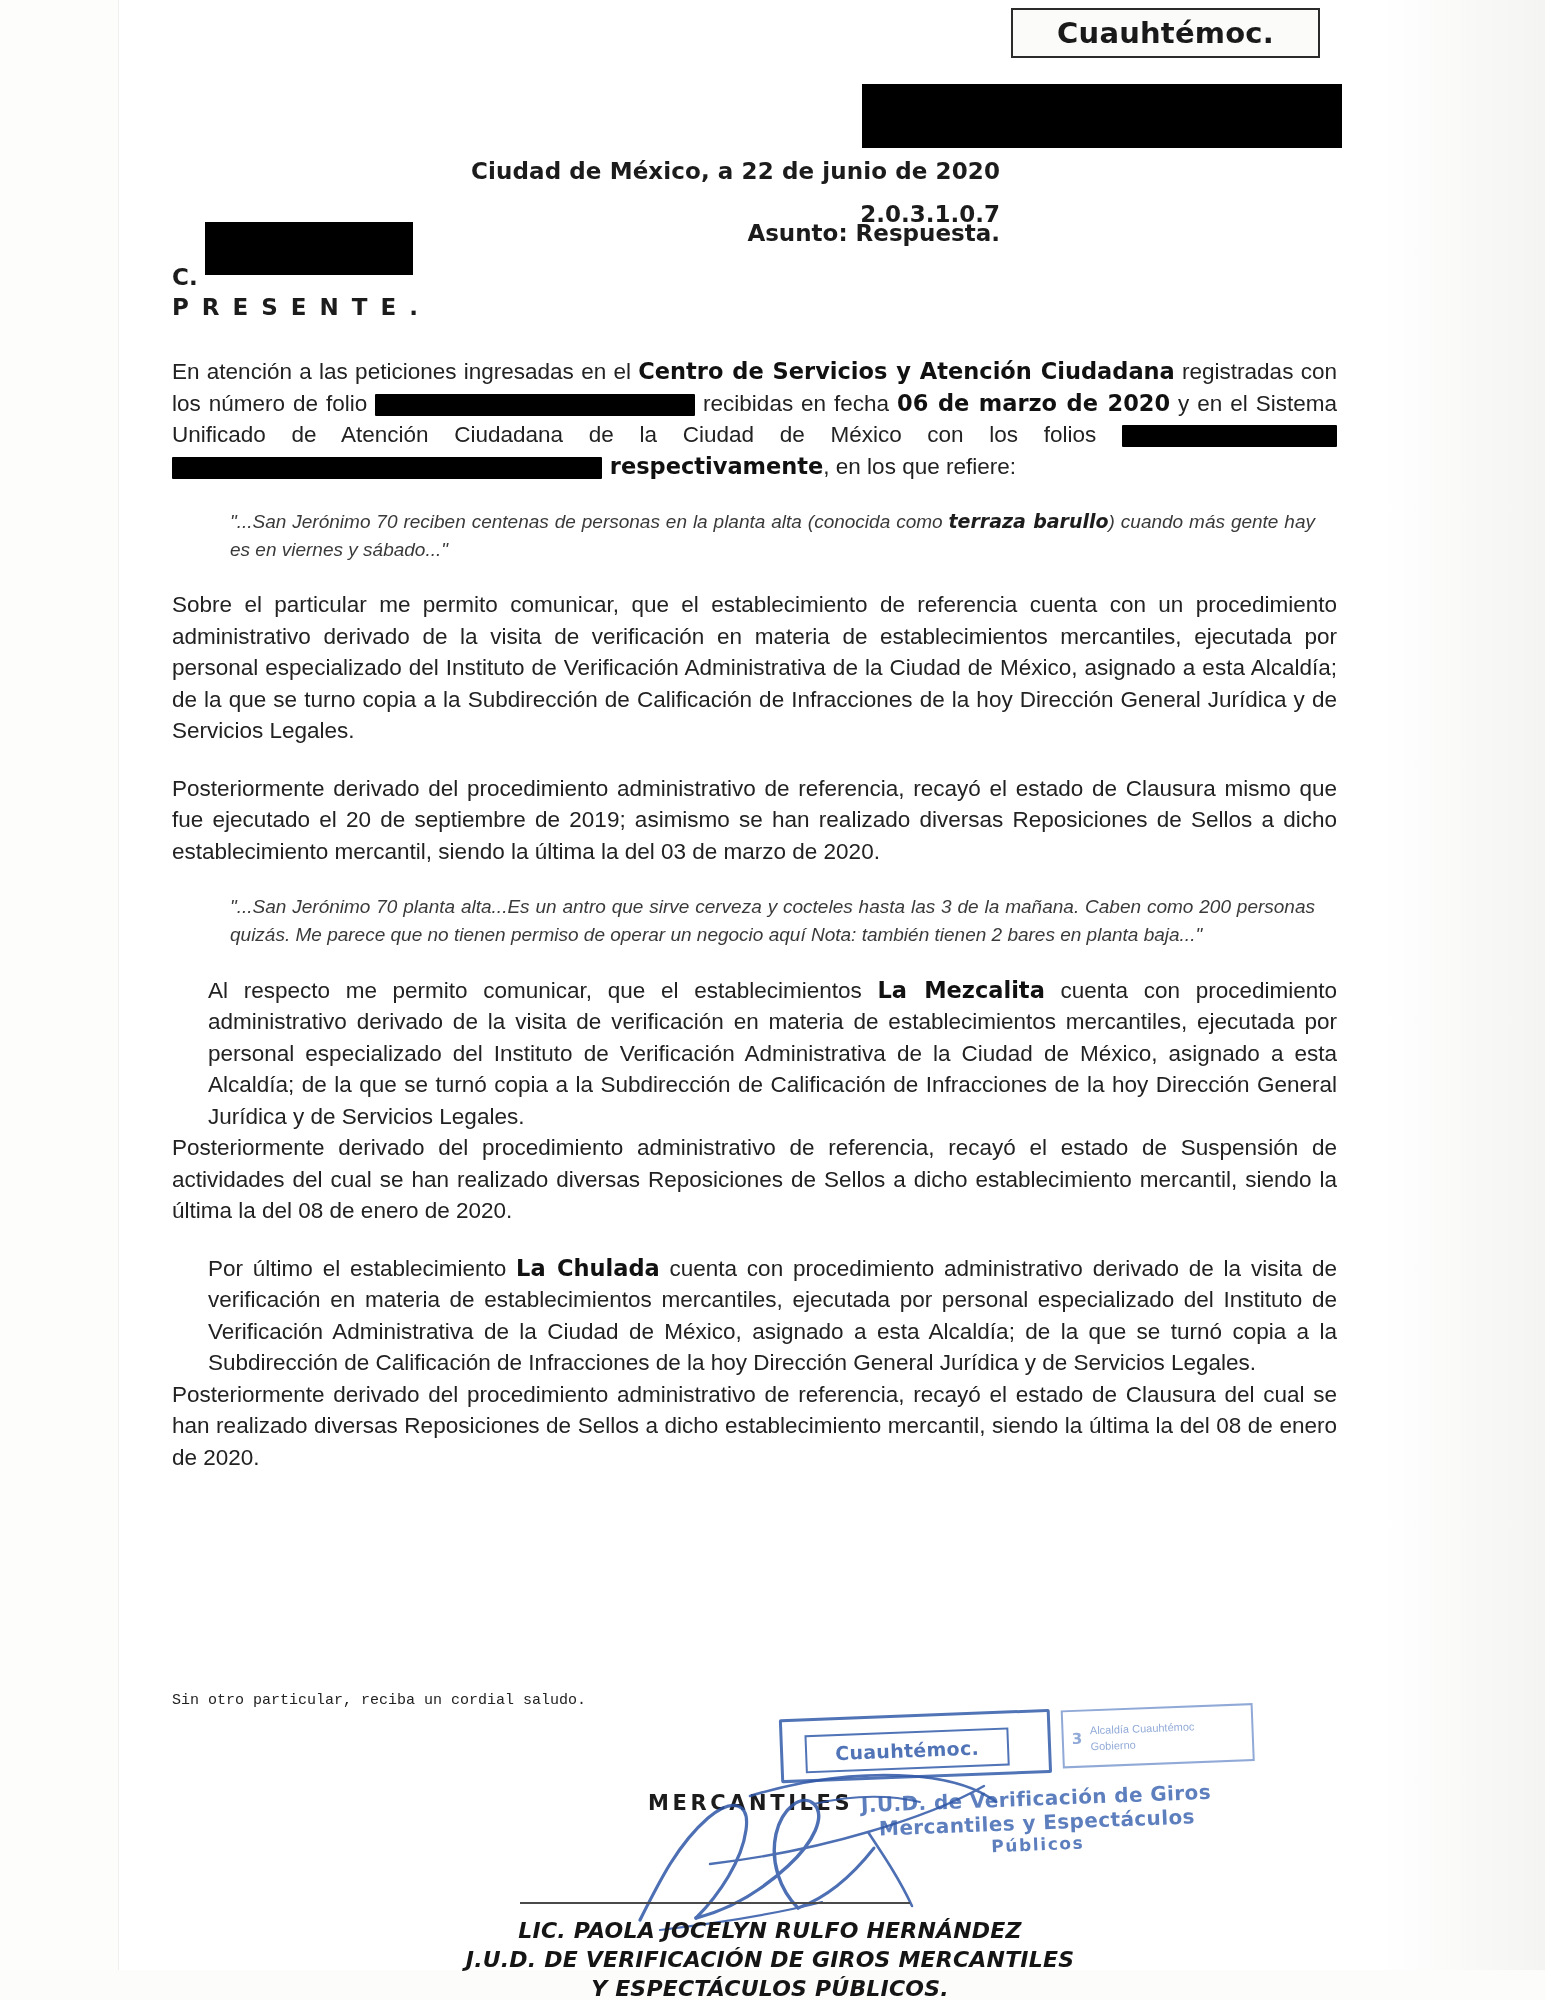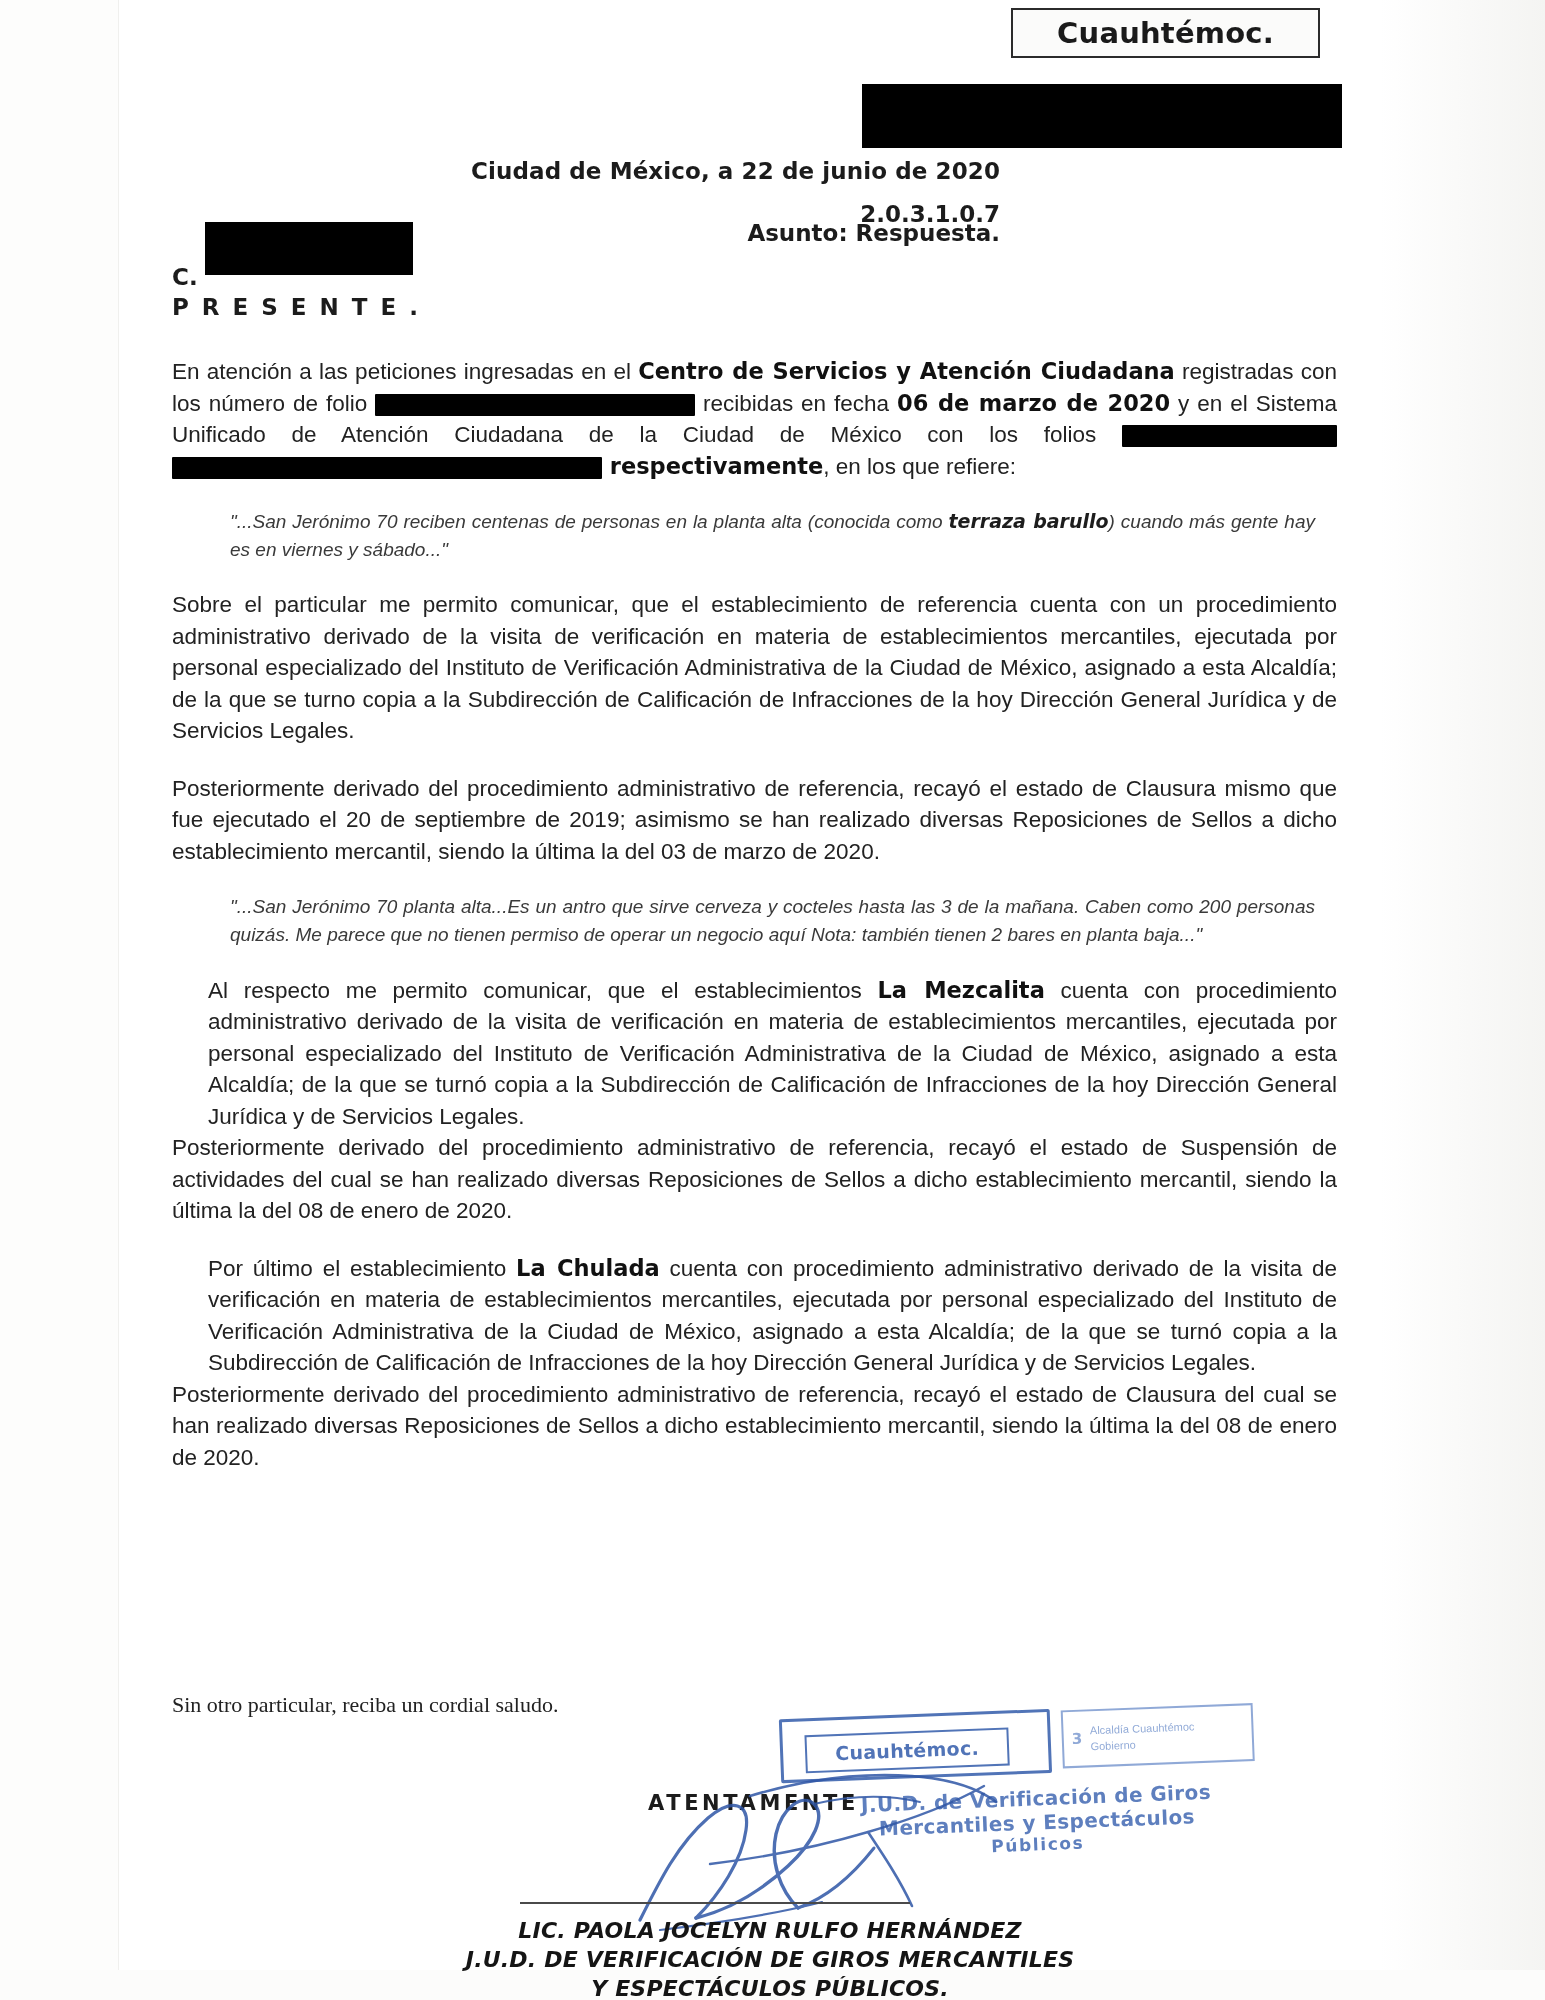--- a/index.html
+++ b/index.html
@@ -148,22 +148,22 @@
     background: #000;
     vertical-align: middle;
     border-radius: 1px;
   }
 
   
   .closing {
     position: absolute;
     left: 172px;
     top: 1692px;
-    font-family: Liberation Serif, serif;
-    font-size: 22px;
+    font-family: Liberation Mono, monospace;
+    font-size: 15px;
     color: #222222;
   }
   .atentamente {
     position: absolute;
     left: 648px;
     top: 1791px;
     font-family: "DejaVu Sans", sans-serif;
     font-weight: bold;
     font-size: 21px;
     letter-spacing: 3.6px;
@@ -322,21 +322,21 @@
 
     <p class="para tight">
       <span>Por último el establecimiento </span><b>La Chulada</b><span> cuenta con procedimiento administrativo derivado de la visita de verificación en materia de establecimientos mercantiles, ejecutada por personal especializado del Instituto de Verificación Administrativa de la Ciudad de México, asignado a esta Alcaldía; de la que se turnó copia a la Subdirección de Calificación de Infracciones de la hoy Dirección General Jurídica y de Servicios Legales.</span>
     </p>
 
     <p class="para">Posteriormente derivado del procedimiento administrativo de referencia, recayó el estado de Clausura del cual se han realizado diversas Reposiciones de Sellos a dicho establecimiento mercantil, siendo la última la del 08 de enero de 2020.</p>
   </div>
 
   <div class="closing">Sin otro particular, reciba un cordial saludo.</div>
 
-  <div class="atentamente">ATENTAMENTE</div>
+  <div class="atentamente">MERCANTILES</div>
 
   <div class="stamp">
     <div class="stamp-outer">
       <div class="stamp-inner">
         <span>Cuauhtémoc.</span>
       </div>
     </div>
     <div class="stamp-side">
       <span class="badge">3</span>
       <span class="lines">

